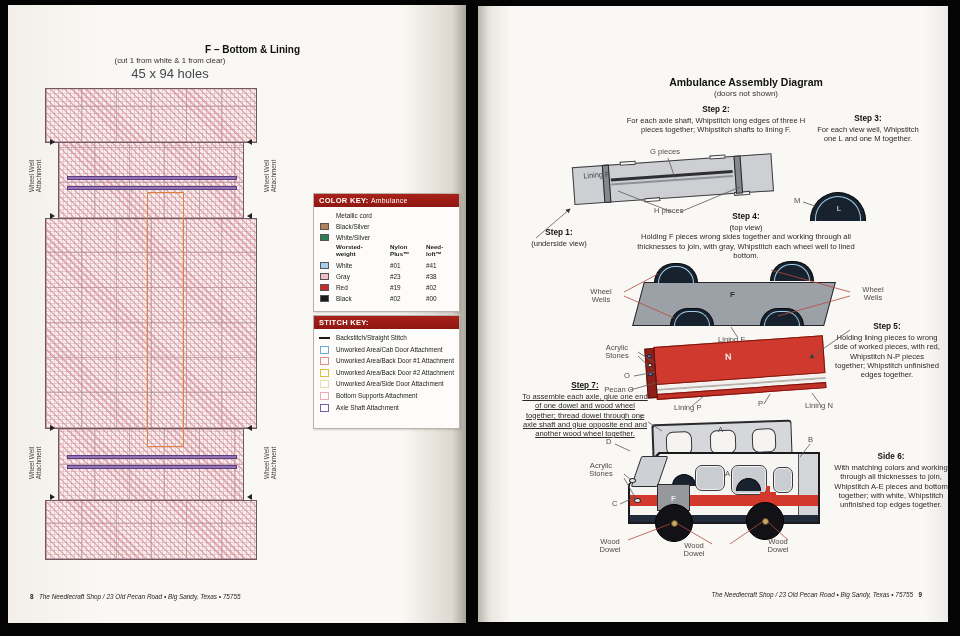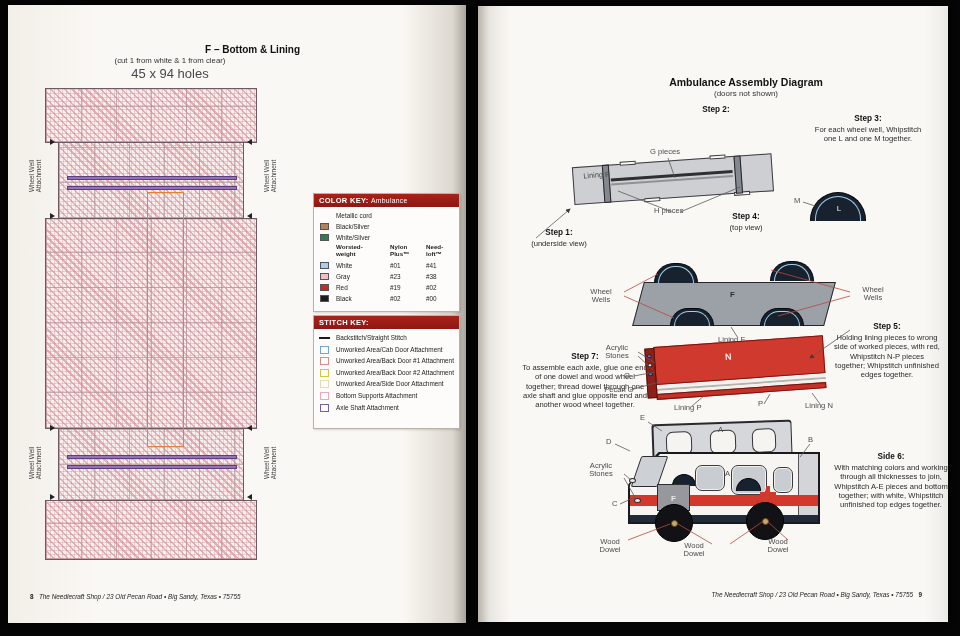--- a/index.html
+++ b/index.html
@@ -248,38 +248,40 @@
     </div>
   </div>
 
   <div id="page-right" class="page">
 
     <div class="abs ctr rp-title" style="left:118px;top:70px;width:300px;">Ambulance Assembly Diagram</div>
     <div class="abs ctr rp-sub" style="left:118px;top:83px;width:300px;">(doors not shown)</div>
 
     <div class="step" style="left:148px;top:99px;width:180px;">
       <div class="st">Step 2:</div>
+      <div>For each axle shaft, Whipstitch long edges of three H pieces together; Whipstitch shafts to lining F.</div>
     </div>
     <div class="step" style="left:336px;top:108px;width:108px;">
       <div class="st">Step 3:</div>
-      <div>For each wheel well, Whipstitch one L and one M together.</div>
+      <div>For each view well, Whipstitch one L and one M together.</div>
     </div>
     <div class="step" style="left:22px;top:222px;width:118px;">
       <div class="st">Step 1:</div>
       <div>(underside view)</div>
     </div>
     <div class="step" style="left:152px;top:206px;width:232px;">
       <div class="st">Step 4:</div>
       <div>(top view)</div>
+      <div>Holding F pieces wrong sides together and working through all thicknesses to join, with gray, Whipstitch each wheel well to lined bottom.</div>
     </div>
     <div class="step" style="left:356px;top:316px;width:106px;">
       <div class="st">Step 5:</div>
       <div>Holding lining pieces to wrong side of worked pieces, with red, Whipstitch N-P pieces together; Whipstitch unfinished edges together.</div>
     </div>
-    <div class="step" style="left:44px;top:346px;width:126px;">
+    <div class="step" style="left:44px;top:375px;width:126px;text-decoration:underline;">
       <div class="st">Step 7:</div>
       <div>To assemble each axle, glue one end of one dowel and wood wheel together; thread dowel through one axle shaft and glue opposite end and another wood wheel together.</div>
     </div>
     <div class="step" style="left:354px;top:446px;width:118px;">
       <div class="st">Side 6:</div>
       <div>With matching colors and working through all thicknesses to join, Whipstitch A-E pieces and bottom together; with white, Whipstitch unfinished top edges together.</div>
     </div>
 
     <div class="plank1">
       <div class="deck"></div>

